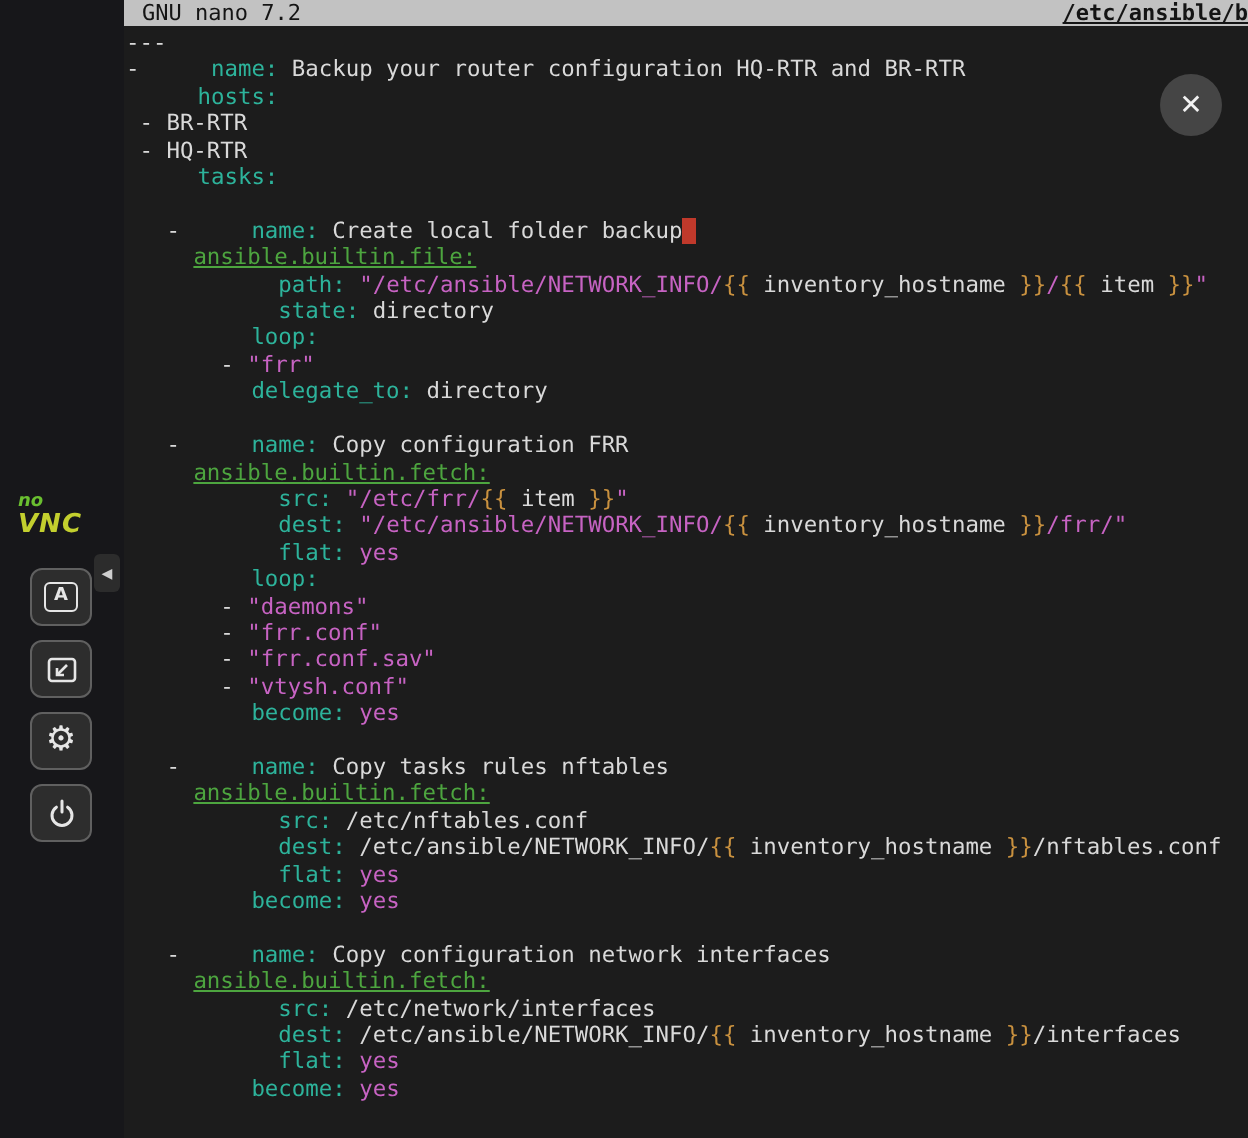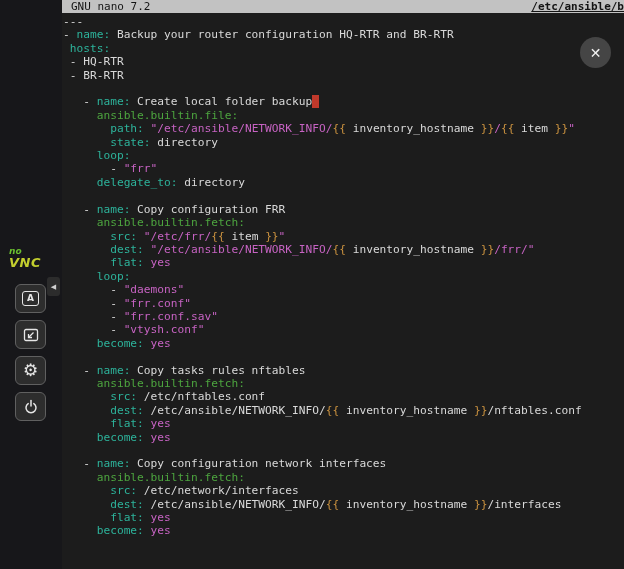--- a/index.html
+++ b/index.html
@@ -72,22 +72,22 @@
     display: flex; justify-content: space-between; align-items: center;
     padding-left: 9px; white-space: nowrap; overflow: hidden;
   }
   .nano-file { font-weight: bold; overflow: hidden; text-decoration: underline; }
   .code {
     padding: 2px 0 0 1px;
     font-size: 11.2px;
   }
   .line { height: 13.42px; line-height: 13.42px; white-space: pre; }
   .c-p { color: var(--plain); }
-  .c-k { color: var(--key); }
-  .c-m { color: var(--module); }
+  .c-k { color: var(--key); margin-left: 29px; }
+  .c-m { color: var(--module); text-decoration: underline; }
   .c-s { color: var(--string); }
   .c-j { color: var(--jinja); }
   .c-t { background: var(--trail-bg); color: var(--trail-bg); }
 
   
   .close-overlay {
     position: absolute; left: 580px; top: 37px;
     width: 31px; height: 31px;
     border-radius: 50%; border: none;
     background: var(--close-bg, #454545);
@@ -139,22 +139,23 @@
 
   <main class="terminal">
     <header class="nano-titlebar">
       <span class="nano-app">GNU nano 7.2</span>
       <span class="nano-file">/etc/ansible/b</span>
     </header>
     <div class="code">
         <div class="line"><span class="c-p">---</span></div>
         <div class="line"><span class="c-p">- </span><span class="c-k">name:</span><span class="c-p"> Backup your router configuration HQ-RTR and BR-RTR</span></div>
         <div class="line"><span class="c-p"> </span><span class="c-k">hosts:</span></div>
+        <div class="line"><span class="c-p"> - BR-RTR</span></div>
         <div class="line"><span class="c-p"> - HQ-RTR</span></div>
-        <div class="line"><span class="c-p"> - BR-RTR</span></div>
+        <div class="line"><span class="c-p"> </span><span class="c-k">tasks:</span></div>
         <div class="line"></div>
         <div class="line"><span class="c-p">   - </span><span class="c-k">name:</span><span class="c-p"> Create local folder backup</span><span class="c-t"> </span></div>
         <div class="line"><span class="c-p">     </span><span class="c-m">ansible.builtin.file:</span></div>
         <div class="line"><span class="c-p">       </span><span class="c-k">path:</span><span class="c-p"> </span><span class="c-s">"/etc/ansible/NETWORK_INFO/</span><span class="c-j">{{</span><span class="c-p"> inventory_hostname </span><span class="c-j">}}</span><span class="c-s">/</span><span class="c-j">{{</span><span class="c-p"> item </span><span class="c-j">}}</span><span class="c-s">"</span></div>
         <div class="line"><span class="c-p">       </span><span class="c-k">state:</span><span class="c-p"> directory</span></div>
         <div class="line"><span class="c-p">     </span><span class="c-k">loop:</span></div>
         <div class="line"><span class="c-p">       - </span><span class="c-s">"frr"</span></div>
         <div class="line"><span class="c-p">     </span><span class="c-k">delegate_to:</span><span class="c-p"> directory</span></div>
         <div class="line"></div>
         <div class="line"><span class="c-p">   - </span><span class="c-k">name:</span><span class="c-p"> Copy configuration FRR</span></div>

